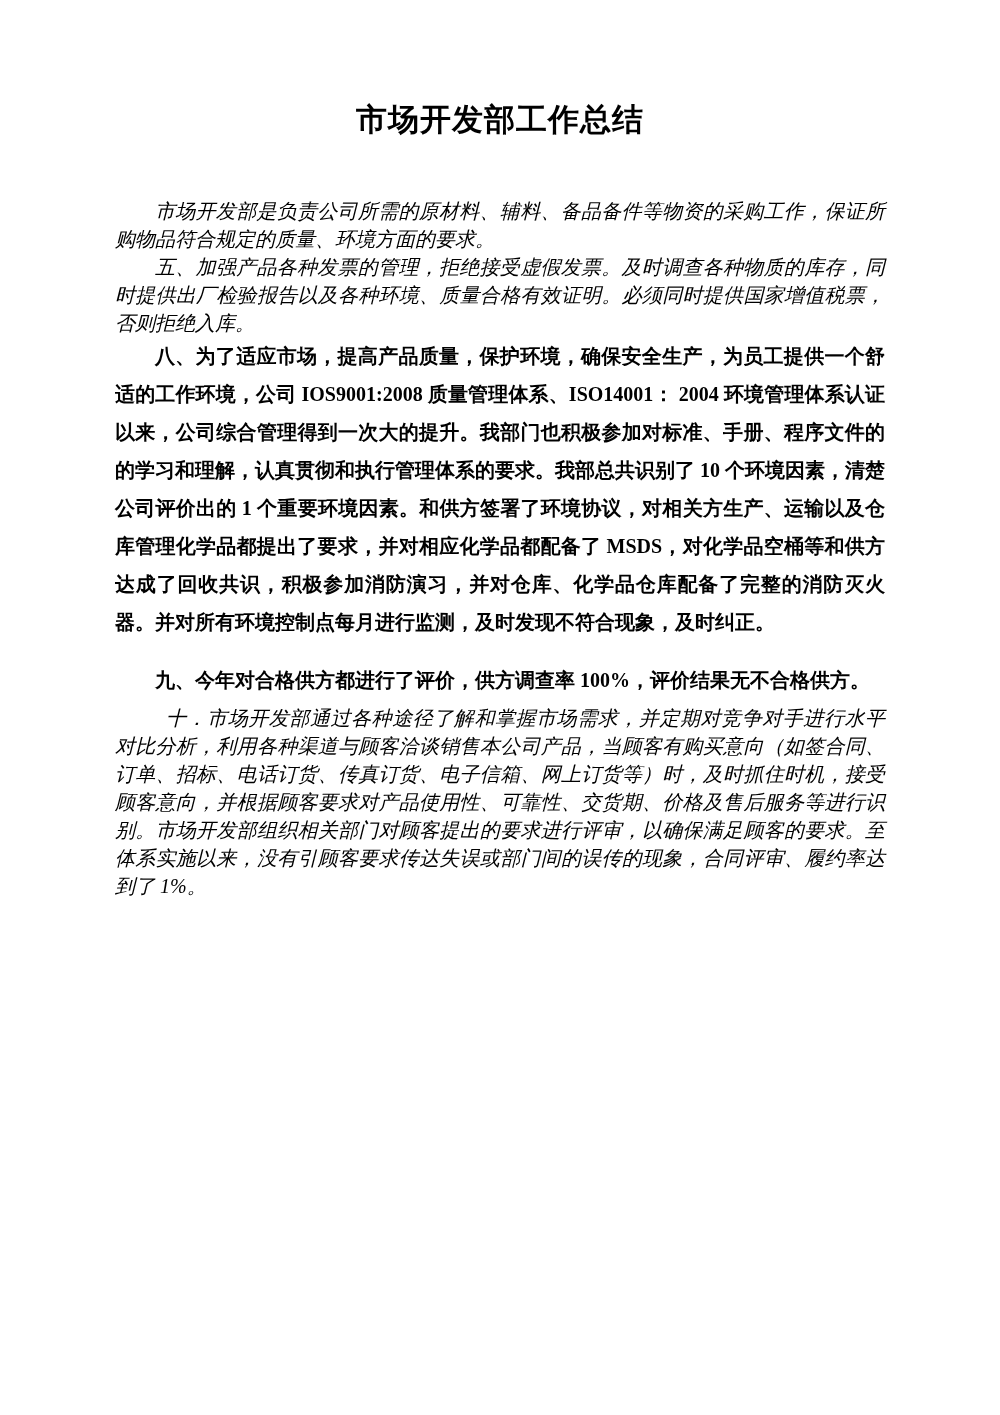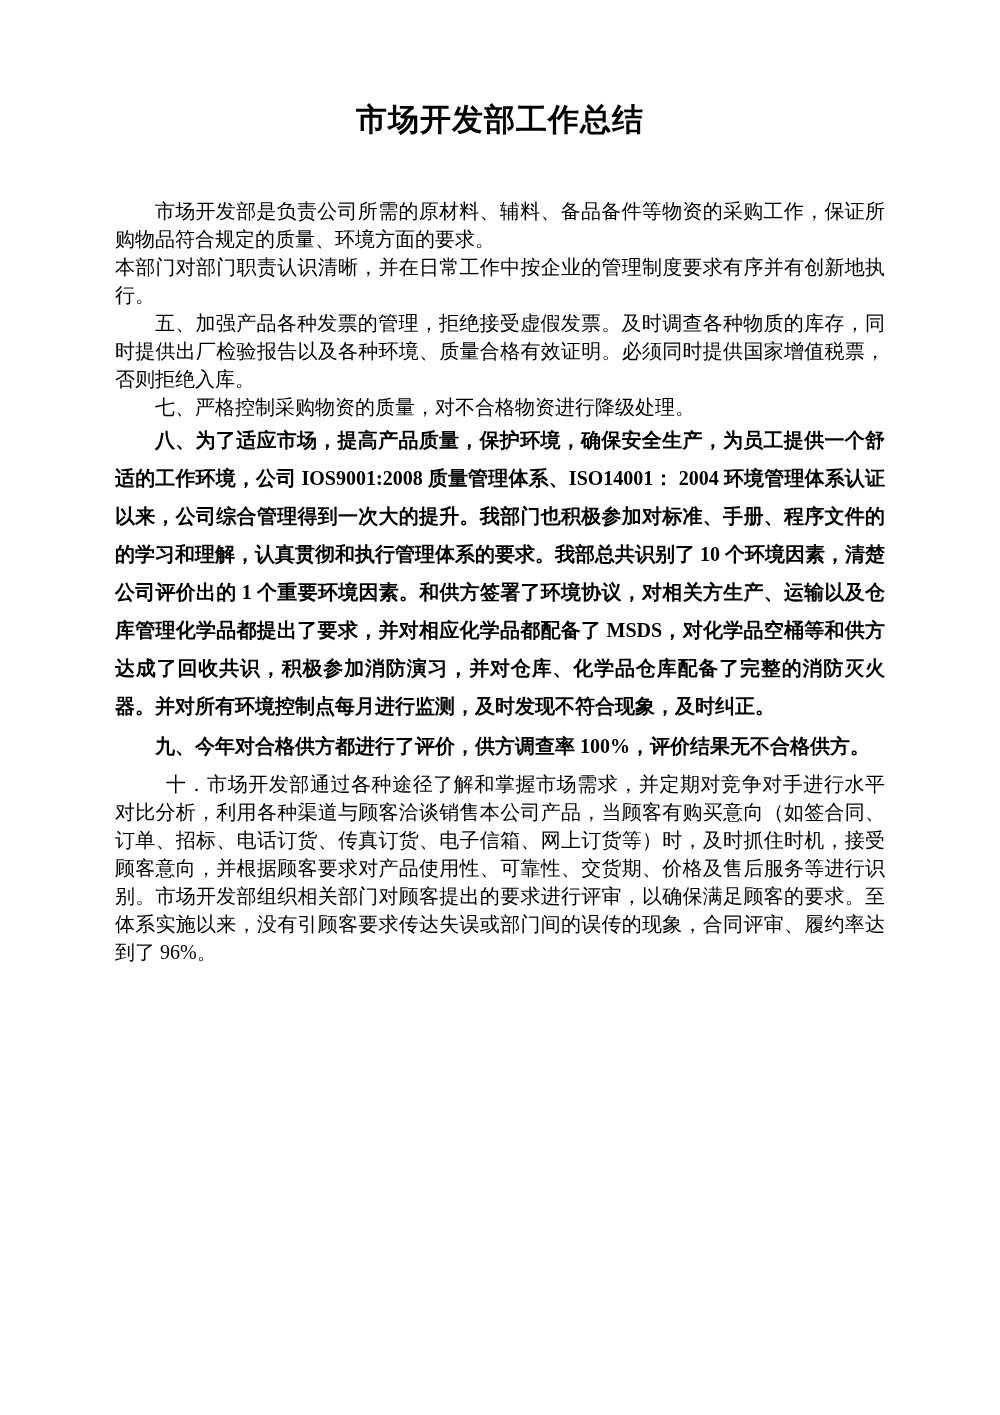--- a/index.html
+++ b/index.html
@@ -29,31 +29,29 @@
     margin: 0 0 60px 0;
     line-height: 1.1;
   }
   .para {
     margin: 0;
     text-align: justify;
     word-break: break-all;
   }
   .indent  { text-indent: 2em; }
   .indent2 { text-indent: 2.55em; }
-  .tight   { line-height: 28px; }
+  .tight   { line-height: 28px; font-style: italic; }
   .loose   { line-height: 38px; font-weight: bold; }
   .xloose  { line-height: 43px; }
-  .solo    { margin-top: 2px; margin-bottom: 5px; }
+  .solo    { margin-top: 20px; margin-bottom: 5px; }
 </style>
 </head>
 <body>
 
 <div class="page">
   <h1 class="doc-title">市场开发部工作总结</h1>
 
   <p class="para indent tight">市场开发部是负责公司所需的原材料、辅料、备品备件等物资的采购工作，保证所购物品符合规定的质量、环境方面的要求。</p>
-  <p class="para tight">本部门对部门职责认识清晰，并在日常工作中按企业的管理制度要求有序并有创新地执行。</p>
   <p class="para indent tight">五、加强产品各种发票的管理，拒绝接受虚假发票。及时调查各种物质的库存，同时提供出厂检验报告以及各种环境、质量合格有效证明。必须同时提供国家增值税票，否则拒绝入库。</p>
-  <p class="para indent tight">七、严格控制采购物资的质量，对不合格物资进行降级处理。</p>
   <p class="para indent loose">八、为了适应市场，提高产品质量，保护环境，确保安全生产，为员工提供一个舒适的工作环境，公司 IOS9001:2008 质量管理体系、ISO14001： 2004 环境管理体系认证以来，公司综合管理得到一次大的提升。我部门也积极参加对标准、手册、程序文件的的学习和理解，认真贯彻和执行管理体系的要求。我部总共识别了 10 个环境因素，清楚公司评价出的 1 个重要环境因素。和供方签署了环境协议，对相关方生产、运输以及仓库管理化学品都提出了要求，并对相应化学品都配备了 MSDS，对化学品空桶等和供方达成了回收共识，积极参加消防演习，并对仓库、化学品仓库配备了完整的消防灭火器。并对所有环境控制点每月进行监测，及时发现不符合现象，及时纠正。</p>
   <p class="para indent loose solo">九、今年对合格供方都进行了评价，供方调查率 100%，评价结果无不合格供方。</p>
-  <p class="para indent2 tight">十．市场开发部通过各种途径了解和掌握市场需求，并定期对竞争对手进行水平对比分析，利用各种渠道与顾客洽谈销售本公司产品，当顾客有购买意向（如签合同、订单、招标、电话订货、传真订货、电子信箱、网上订货等）时，及时抓住时机，接受顾客意向，并根据顾客要求对产品使用性、可靠性、交货期、价格及售后服务等进行识别。市场开发部组织相关部门对顾客提出的要求进行评审，以确保满足顾客的要求。至体系实施以来，没有引顾客要求传达失误或部门间的误传的现象，合同评审、履约率达到了 96%。</p>
+  <p class="para indent2 tight">十．市场开发部通过各种途径了解和掌握市场需求，并定期对竞争对手进行水平对比分析，利用各种渠道与顾客洽谈销售本公司产品，当顾客有购买意向（如签合同、订单、招标、电话订货、传真订货、电子信箱、网上订货等）时，及时抓住时机，接受顾客意向，并根据顾客要求对产品使用性、可靠性、交货期、价格及售后服务等进行识别。市场开发部组织相关部门对顾客提出的要求进行评审，以确保满足顾客的要求。至体系实施以来，没有引顾客要求传达失误或部门间的误传的现象，合同评审、履约率达到了 1%。</p>
 </div>
 
 </body></html>

